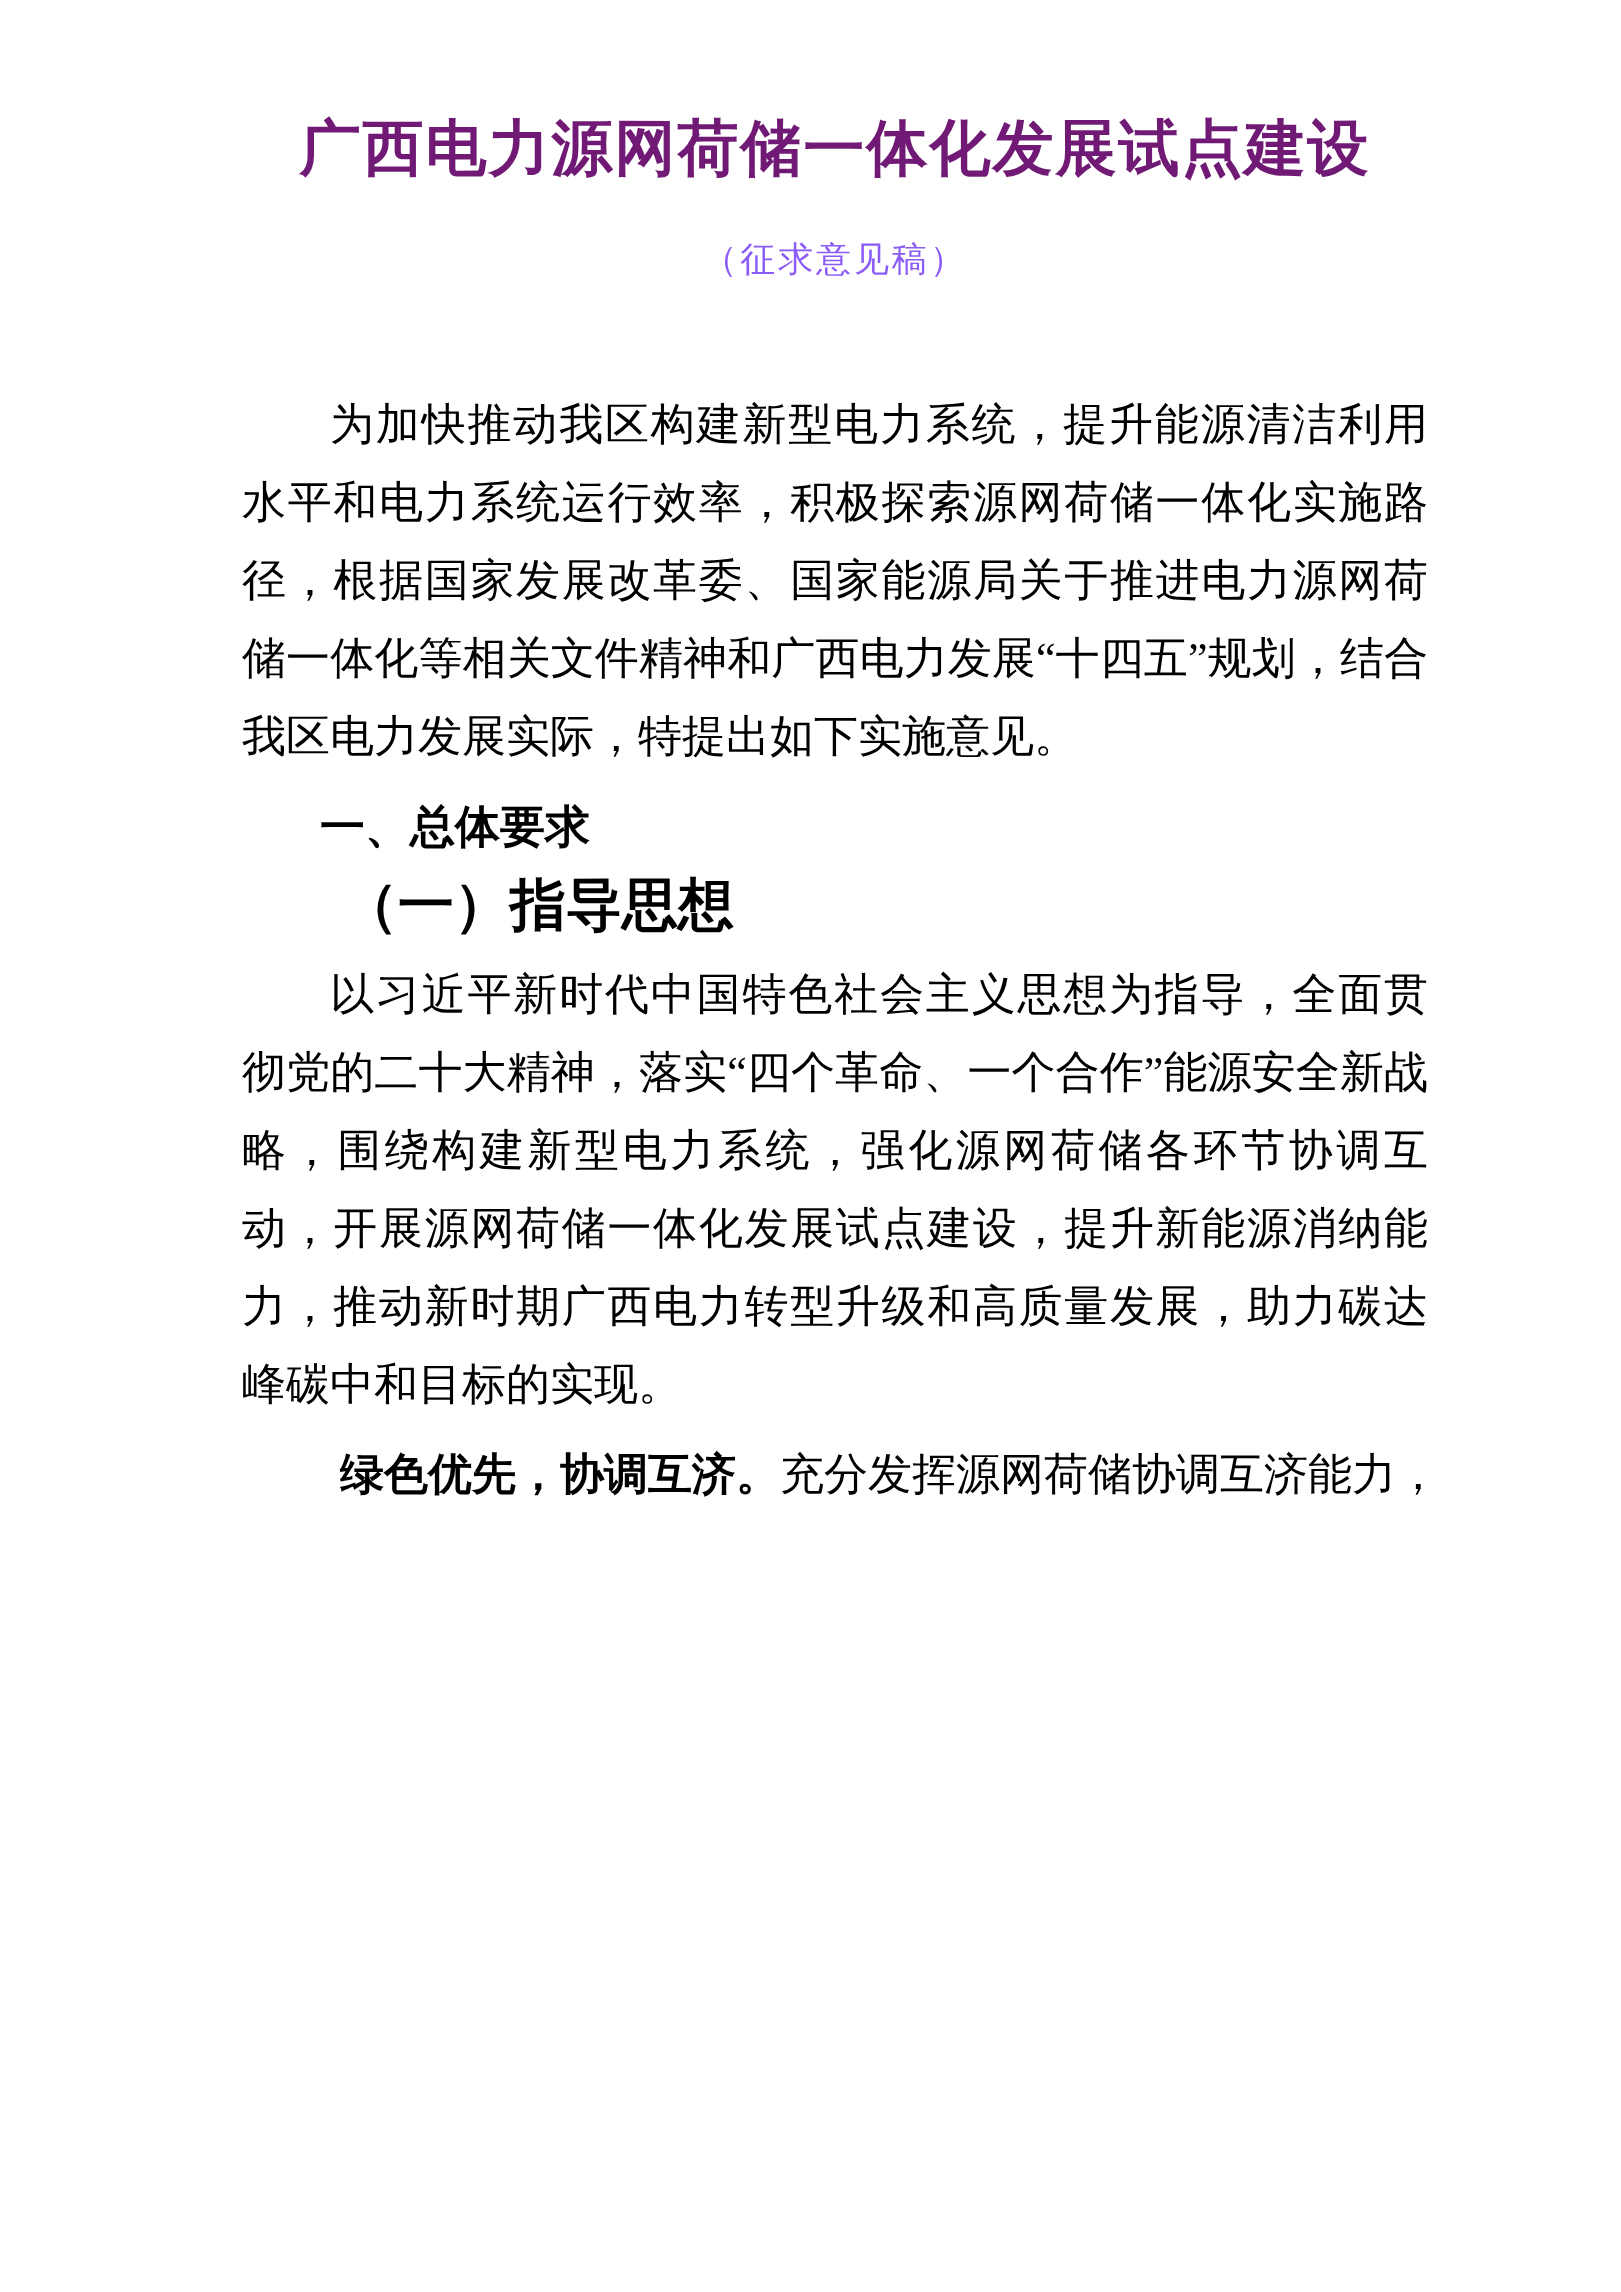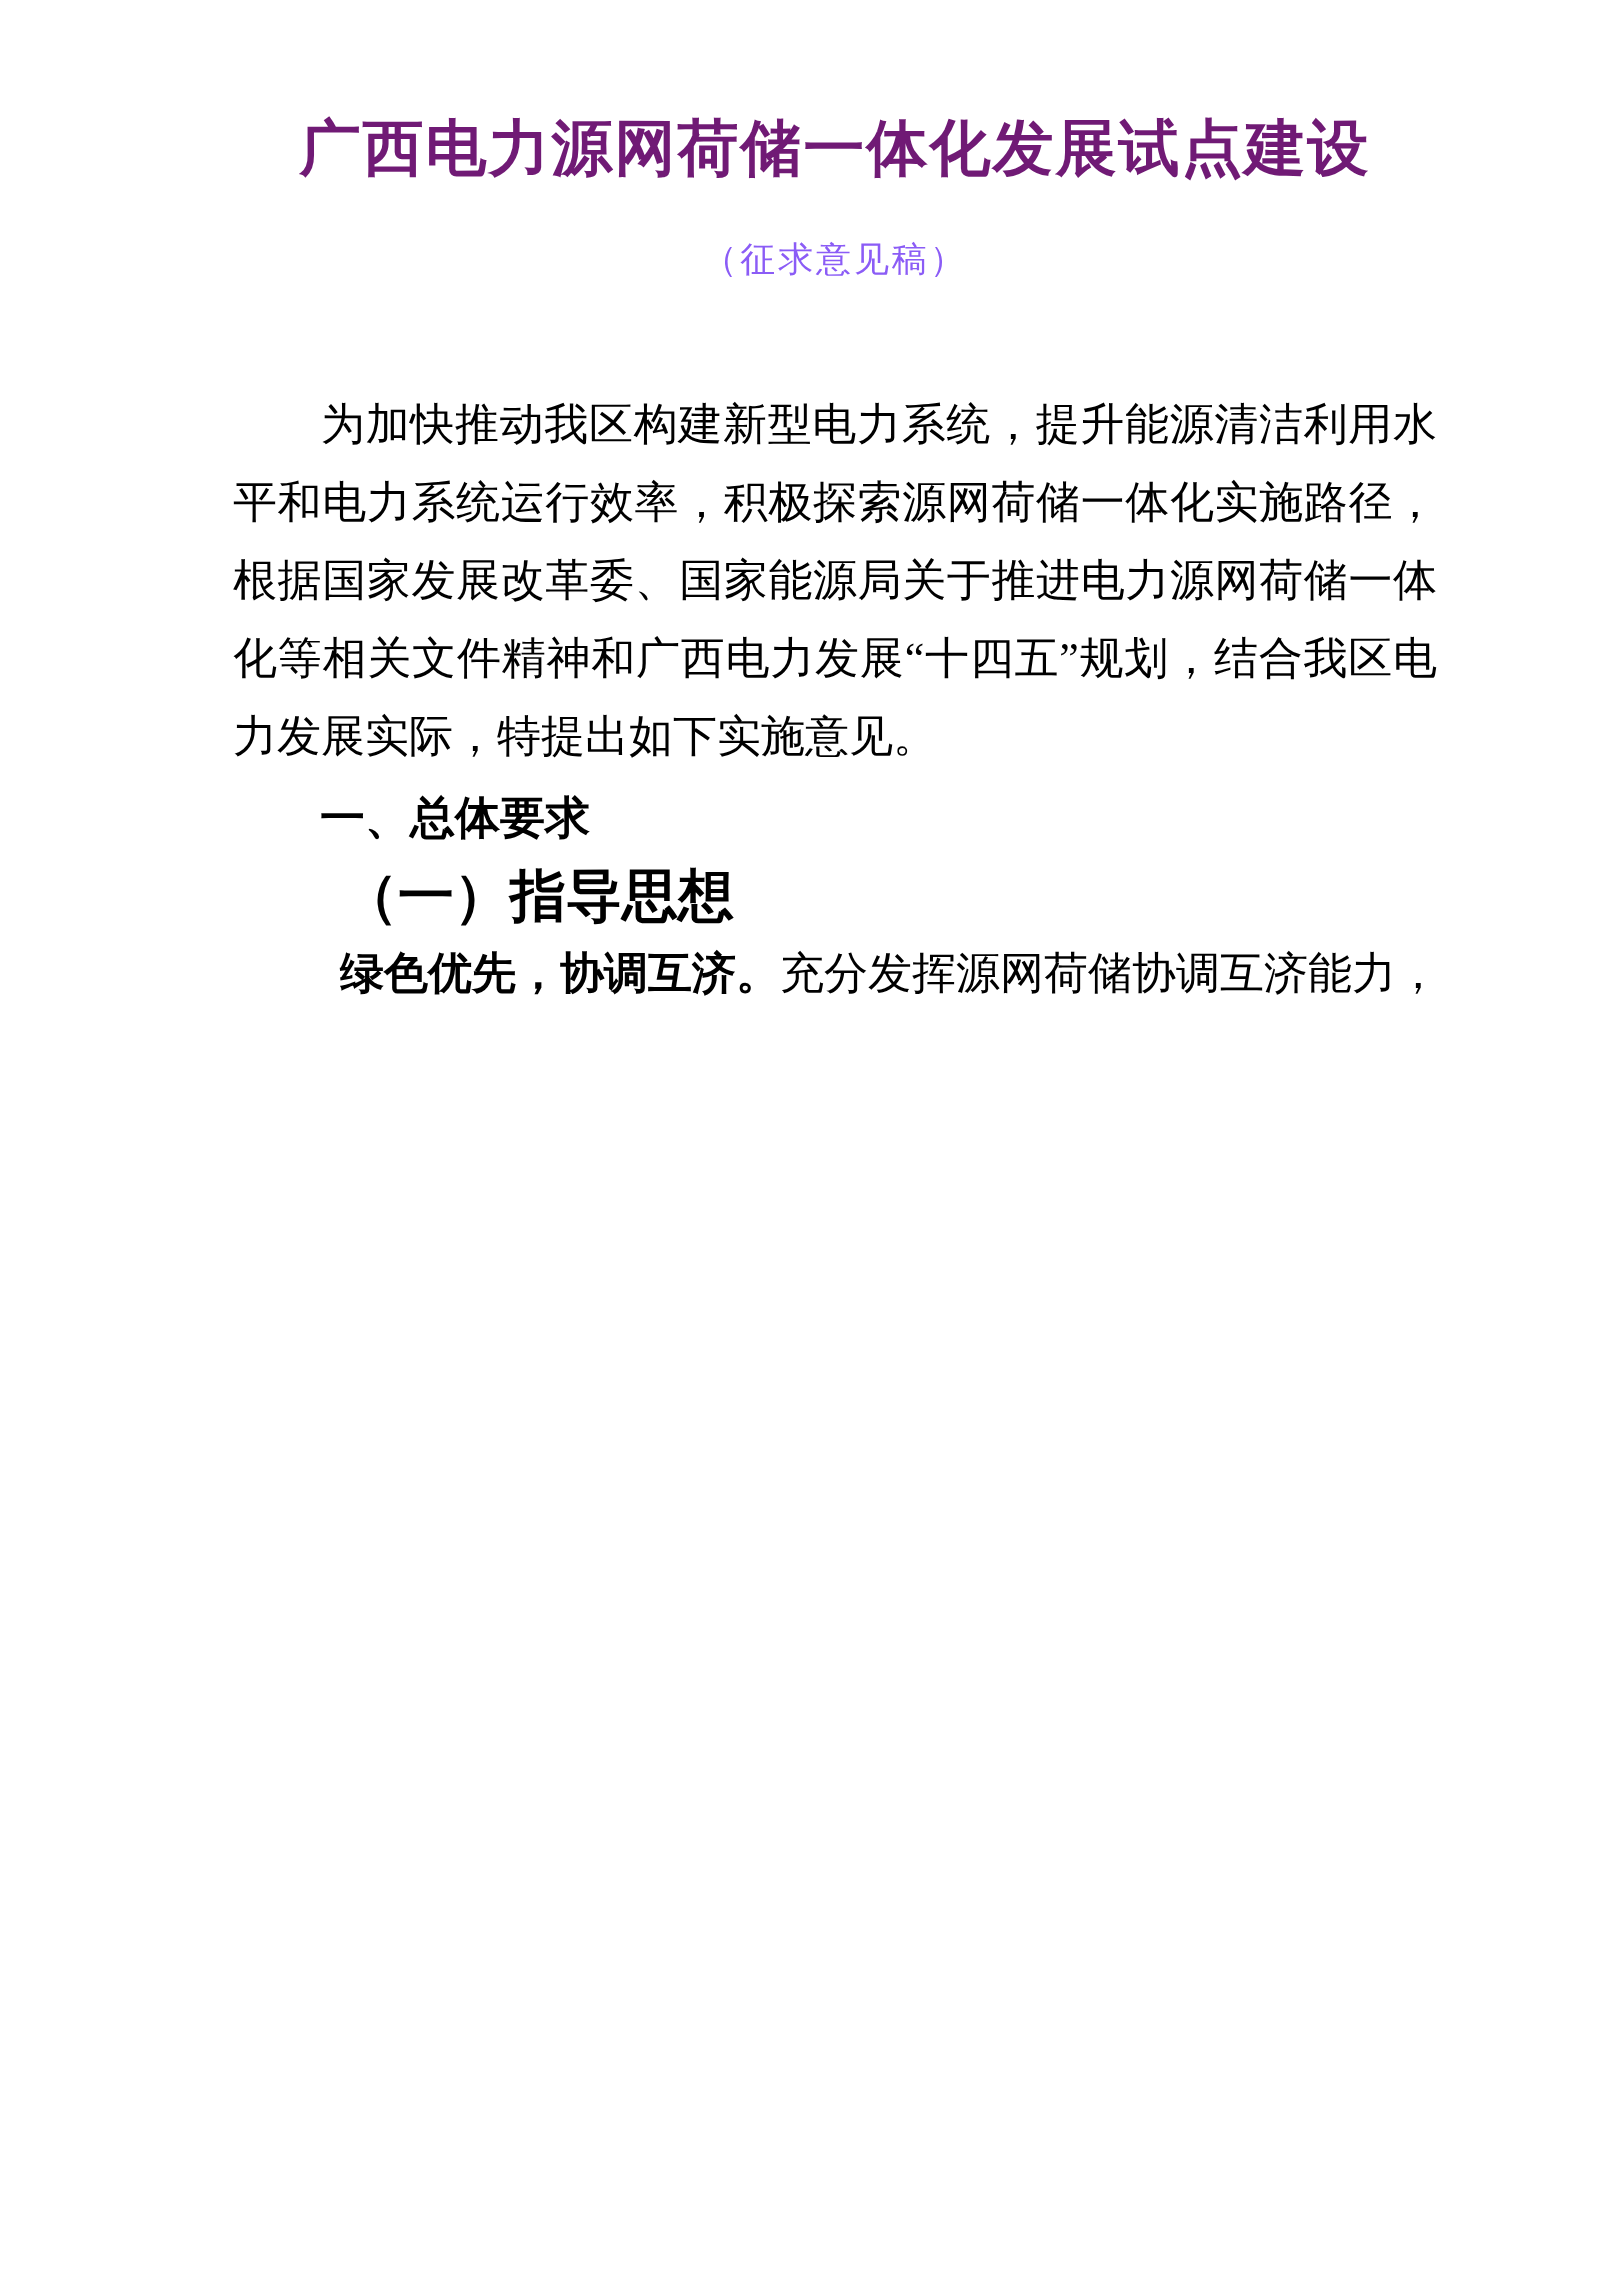--- a/index.html
+++ b/index.html
@@ -49,21 +49,21 @@
     letter-spacing: 2.9px;
     color: #8b5cf6;
   }
   .body-text {
     margin-top: 99px;
     font-size: 44px;
     line-height: 78px;
     color: #000000;
   }
   .para {
-    margin: 3px;
+    margin: 12px;
     text-indent: 2em;
     text-align: justify;
     text-justify: inter-ideograph;
     font-family: "Liberation Serif", serif;
     font-weight: 400;
   }
   .para-last {
     margin: 0;
     text-indent: 2em;
     text-align: right;
@@ -103,20 +103,21 @@
     <div class="doc-subtitle">（征求意见稿）</div>
 
     <div class="body-text">
 
       <p class="para">为加快推动我区构建新型电力系统，提升能源清洁利用水平和电力系统运行效率，积极探索源网荷储一体化实施路径，根据国家发展改革委、国家能源局关于推进电力源网荷储一体化等相关文件精神和广西电力发展“十四五”规划，结合我区电力发展实际，特提出如下实施意见。</p>
 
       <p class="heading-l1">一、总体要求</p>
 
       <p class="heading-l2">（一）指导思想</p>
 
+      <p class="para">以习近平新时代中国特色社会主义思想为指导，全面贯彻党的二十大精神，落实“四个革命、一个合作”能源安全新战略，围绕构建新型电力系统，强化源网荷储各环节协调互动，开展源网荷储一体化发展试点建设，提升新能源消纳能力，推动新时期广西电力转型升级和高质量发展，助力碳达峰碳中和目标的实现。</p>
 
 
       <p class="para-last">
         <span class="lead-bold">绿色优先，协调互济。</span><span>充分发挥源网荷储协调互济能力，</span>
       </p>
 
     </div>
   </div>
 </div>
 

